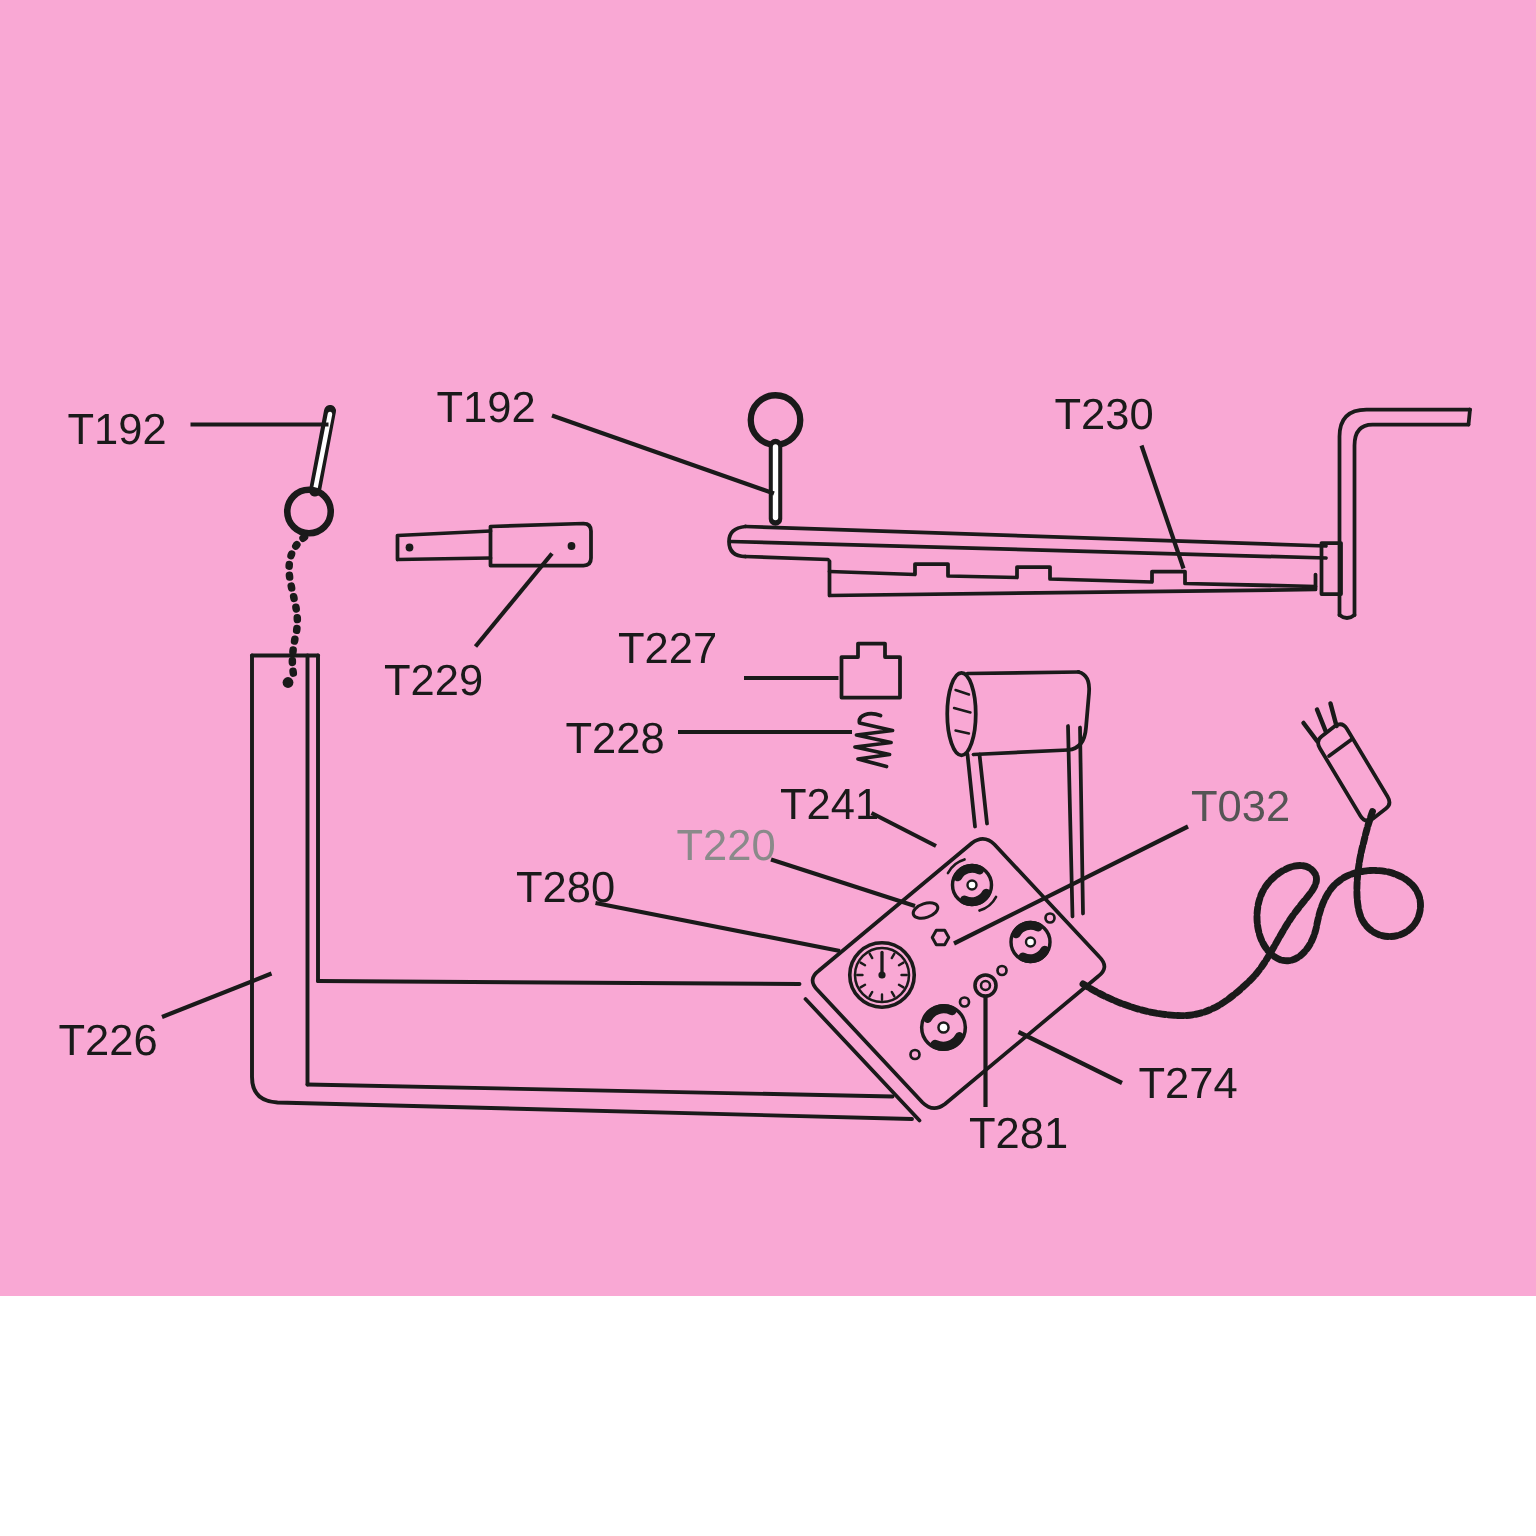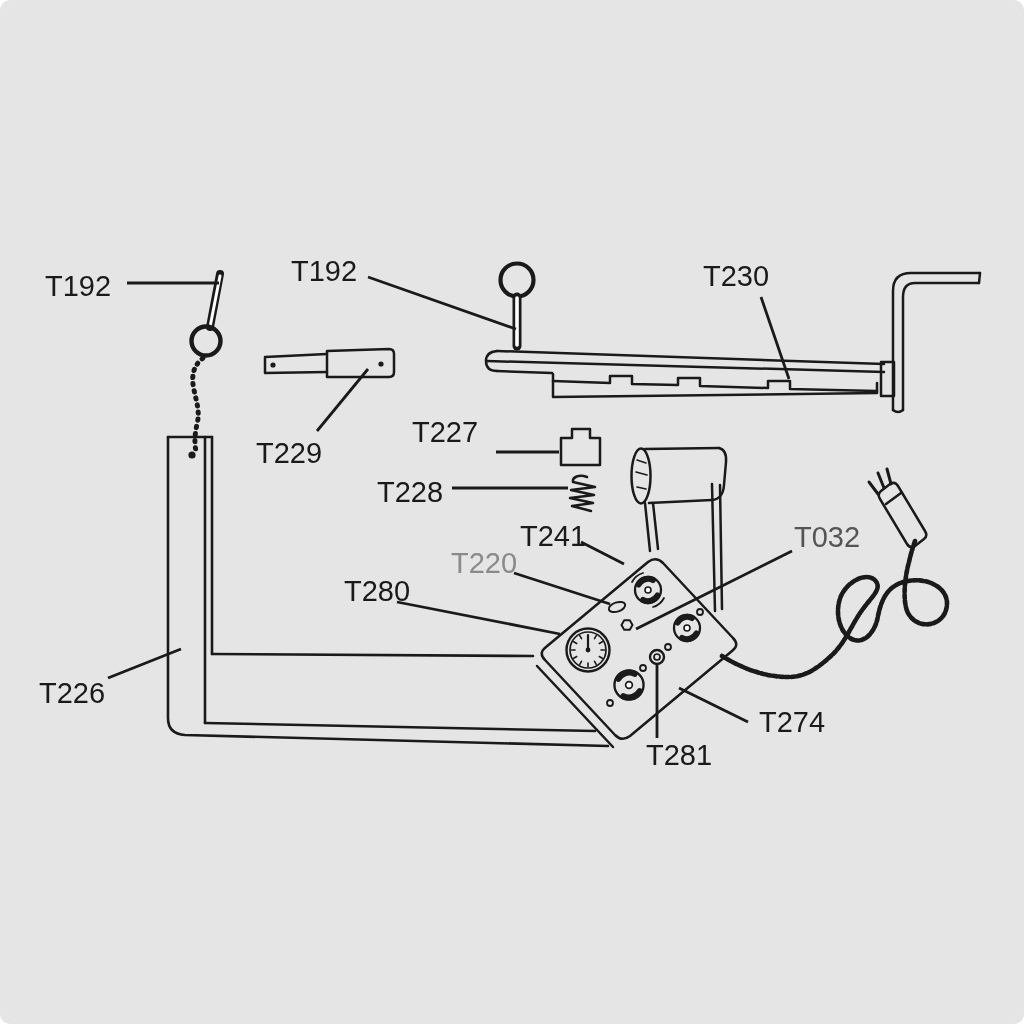--- a/index.html
+++ b/index.html
@@ -1,19 +1,18 @@
 <!DOCTYPE html>
 <html><head>
 <meta charset="utf-8">
 <style>
   html,body{margin:0;padding:0;background:#ffffff;}
   .canvas{
-    width:1024px;height:1024px;position:relative;background:#e5e5e5;
+    width:1024px;height:864px;position:relative;background:#f9a8d4;
     font-family:"Liberation Sans", sans-serif;
-    border-radius:10px;
   }
   svg text{
     font-family:"Liberation Sans", sans-serif;
     font-size:29px;
     fill:#1a1a1a;
   }
   svg .muted{ fill:#8a8a8a; }
   svg .semi{ fill:#555555; }
   svg path, svg circle, svg ellipse, svg line, svg polygon, svg rect{
     vector-effect:none;

